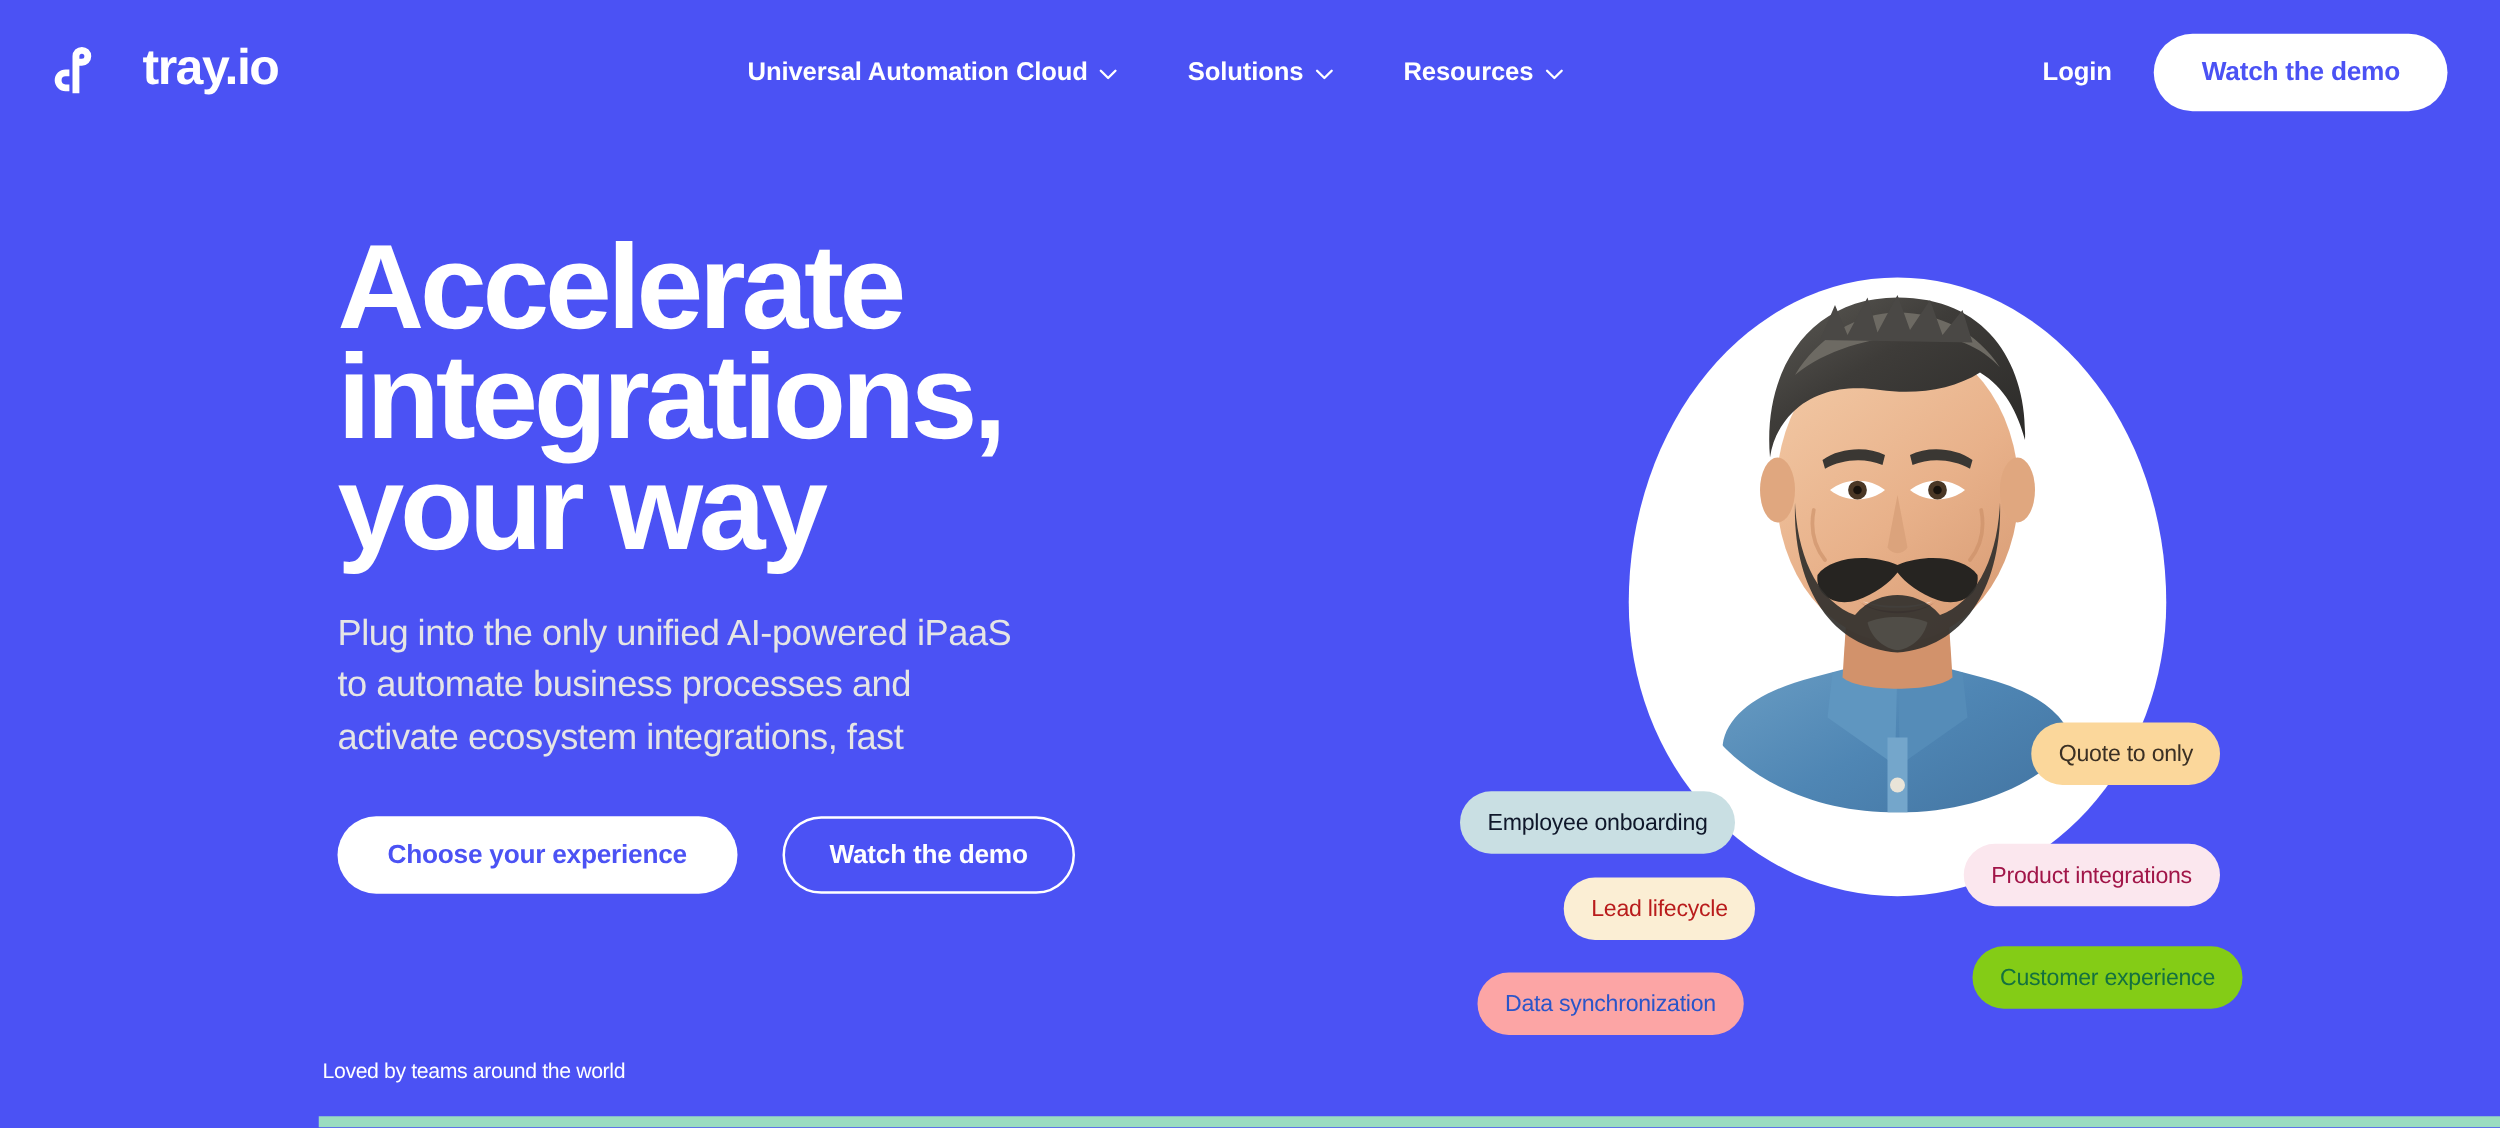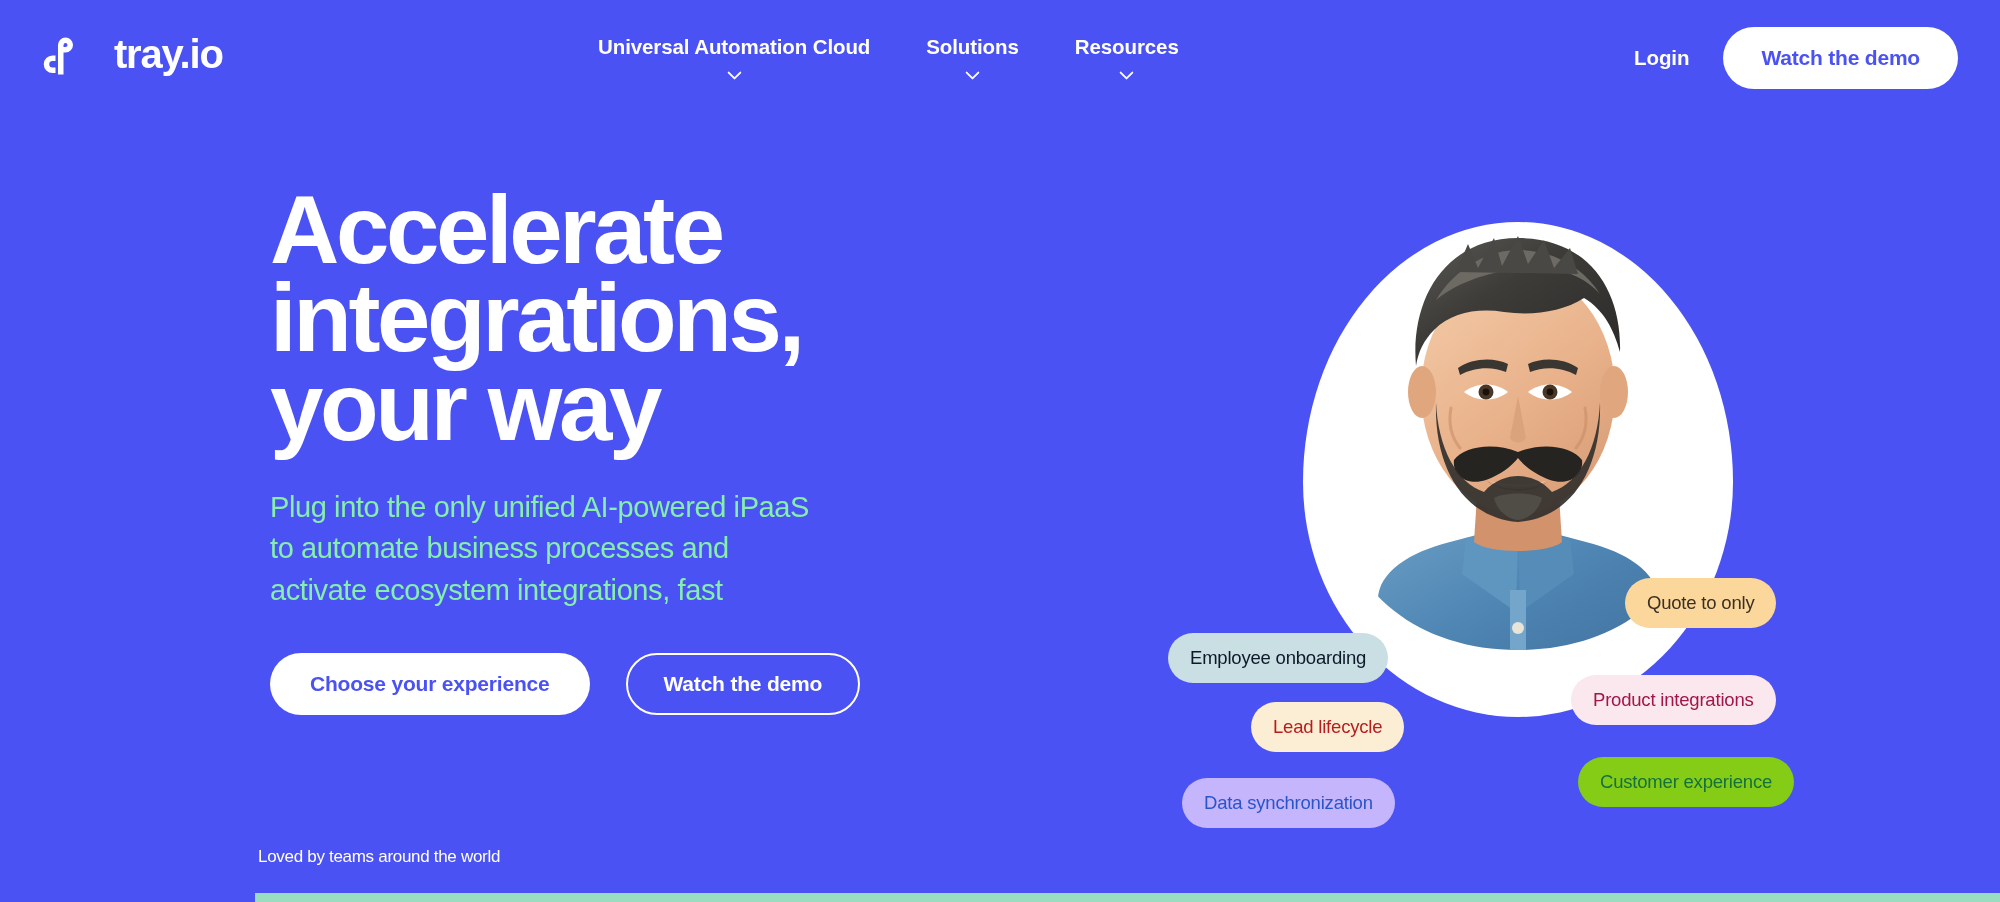--- a/index.html
+++ b/index.html
@@ -62,21 +62,20 @@
     align-items: center;
     gap: 9px;
     color: #ffffff;
     font-size: 20.5px;
     font-weight: 700;
     letter-spacing: -0.1px;
     cursor: pointer;
     white-space: nowrap;
     padding: 8px 0;
     margin-right: 56px;
-    flex-direction: column;
   }
   .nav-item:last-child { margin-right: 0; }
   .chev {
     width: 15px; height: 9px;
     display: block;
     flex: none;
     margin-top: 3px;
   }
 
   .header-right {
@@ -122,21 +121,21 @@
   }
   .hero-title {
     color: #ffffff;
     font-size: 96px;
     font-weight: 700;
     line-height: 0.92;
     letter-spacing: -3.4px;
     white-space: pre-line;
   }
   .hero-sub {
-    color: #86efac;
+    color: #e5e5e5;
     font-size: 29px;
     font-weight: 400;
     line-height: 1.43;
     letter-spacing: -0.4px;
     margin-top: 36px;
     white-space: pre-line;
   }
   .hero-ctas {
     display: flex;
     align-items: center;
@@ -209,21 +208,21 @@
     padding: 0 22px;
     font-size: 18.5px;
     font-weight: 500;
     letter-spacing: -0.2px;
     white-space: nowrap;
     cursor: pointer;
     z-index: 30;
   }
   .pill-employee   { left: 30px;  top: 455px; background:#c9dfe3; color:#0f172a; }
   .pill-lead       { left: 113px; top: 525px; background:#fbeed4; color:#b91c1c; }
-  .pill-data       { left: 43px;  top: 600px; background:#c4b5fd; color:#2a55c9; }
+  .pill-data       { left: 43px;  top: 600px; background:#fca5a5; color:#2a55c9; }
   .pill-quote      { left: 487px; top: 397px; background:#fbd79b; color:#3b3024; }
   .pill-product    { left: 433px; top: 495px; background:#fbe7ee; color:#a11548; }
   .pill-customer   { left: 439px; top: 578px; background:#84cc16; color:#14713f; }
 
   
   .pill-employee   { left: 28px;  top: 453px; }
   .pill-lead       { left: 111px; top: 522px; }
   .pill-data       { left: 42px;  top: 598px; }
   .pill-quote      { left: 485px; top: 398px; }
   .pill-product    { left: 431px; top: 495px; }

